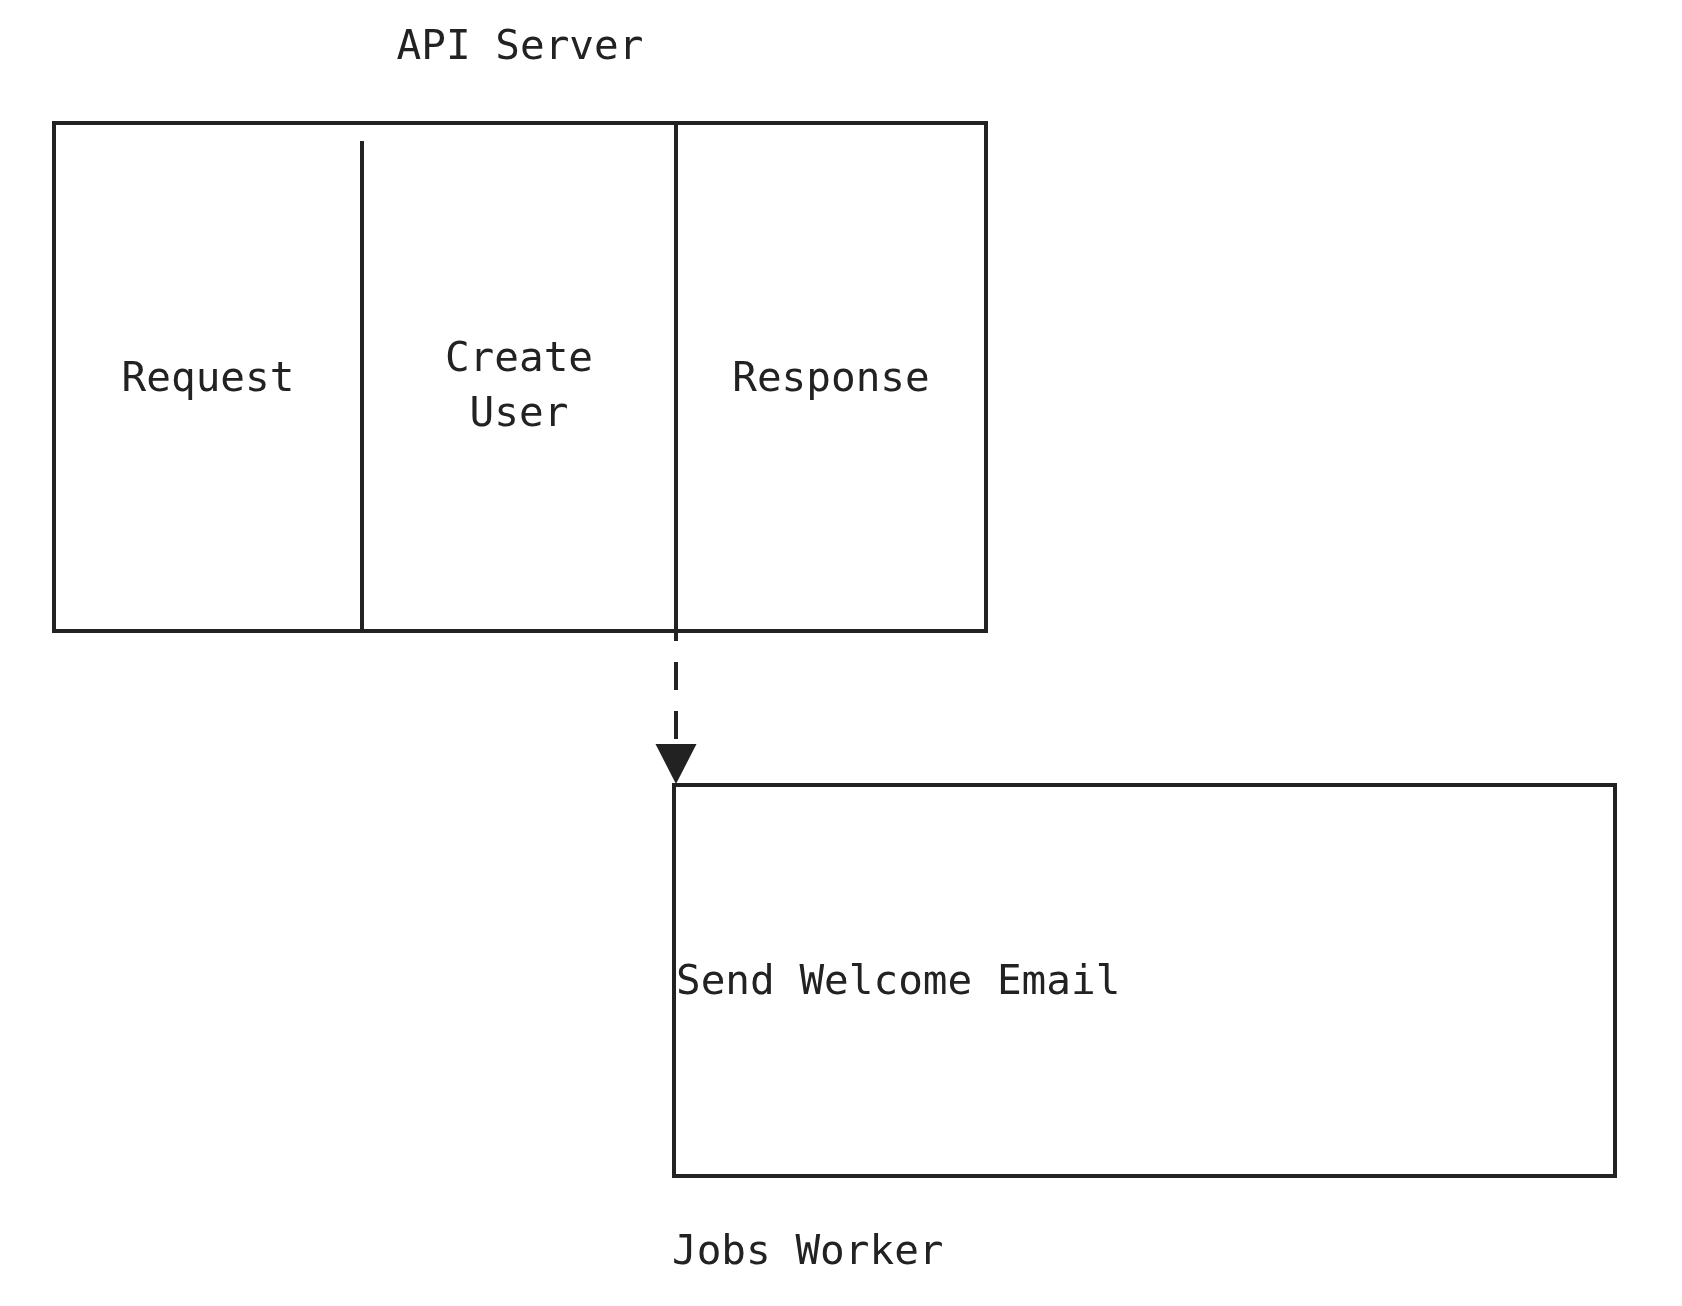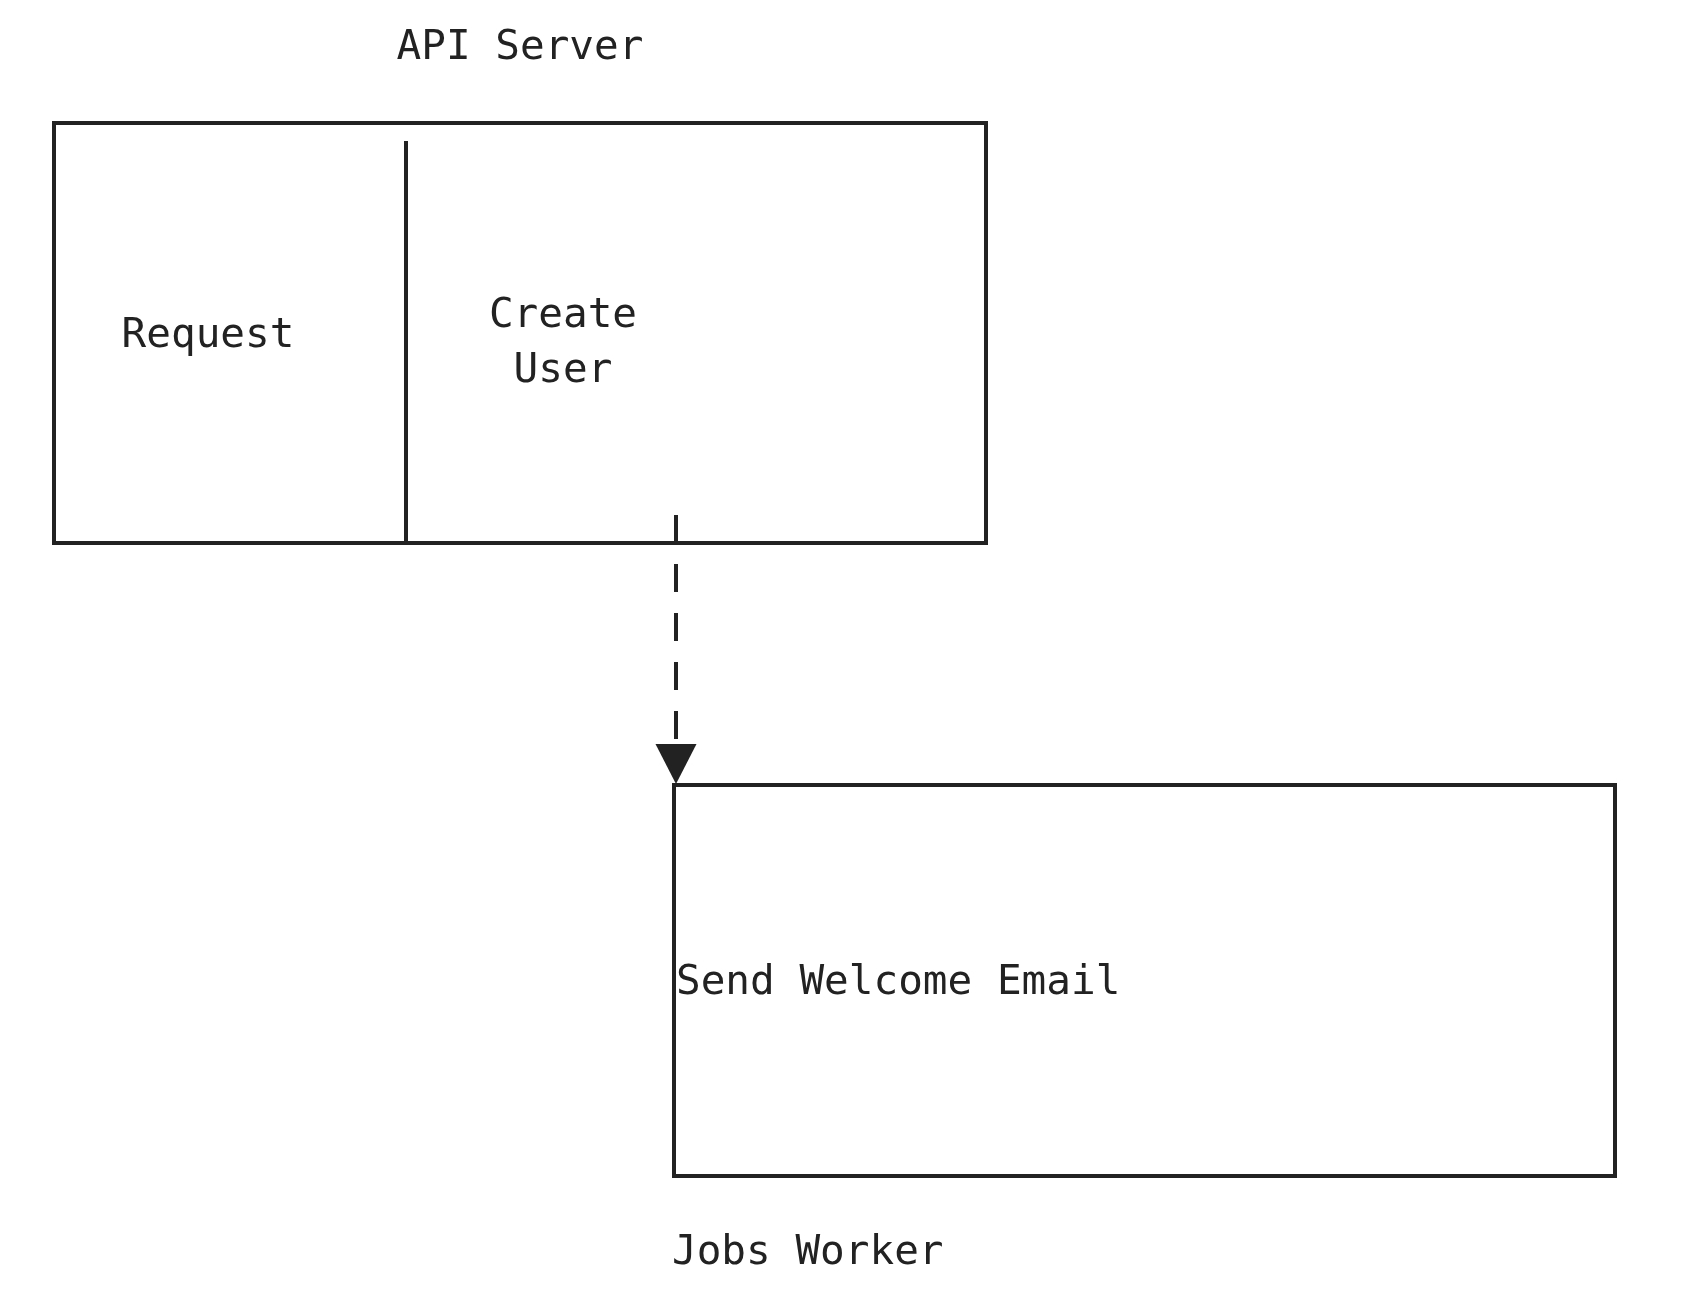--- a/index.html
+++ b/index.html
@@ -19,25 +19,24 @@
     left: 52px; top: 25px; width: 936px;
     text-align: center;
     font-size: 41px; line-height: 41px;
     letter-spacing: 0;
     white-space: pre;
   }
 
   .row {
     position: absolute;
     left: 52px; top: 121px;
-    width: 936px; height: 424px;
+    width: 936px; height: 512px;
     border: 4px solid var(--ink);
     display: flex;
     background: var(--bg);
-    gap: 44px;
   }
   .cell {
     display: flex; align-items: center; justify-content: center;
     font-size: 41px; line-height: 41px;
     text-align: center;
   }
   .cell-1 { width: 304px; }
   .cell-2 { width: 314px; border-left: 4px solid var(--ink); margin-top: 16px; }
   .cell-3 { flex: 1; border-left: 4px solid var(--ink); }
   .cell .node-label { white-space: pre-line; }
@@ -74,20 +73,23 @@
   <div class="group-title">API Server</div>
 
   <div class="row">
     <div class="cell cell-1">
       <span class="node-label">Request</span>
     </div>
     <div class="cell cell-2">
       <span class="node-label">Create
 User</span>
     </div>
+    <div class="cell cell-3">
+      <span class="node-label">Response</span>
+    </div>
   </div>
 
   <svg class="arrow-layer" viewBox="0 0 1682 1306" xmlns="http://www.w3.org/2000/svg">
     <line x1="676" y1="515" x2="676" y2="748" stroke-width="4" stroke-dasharray="28 21" stroke="#222222"></line>
     <polygon points="655.5,744 696.5,744 676,784" fill="#222222"></polygon>
   </svg>
 
   <div class="bigbox">
     <span class="node-label">Send Welcome Email</span>
   </div>

